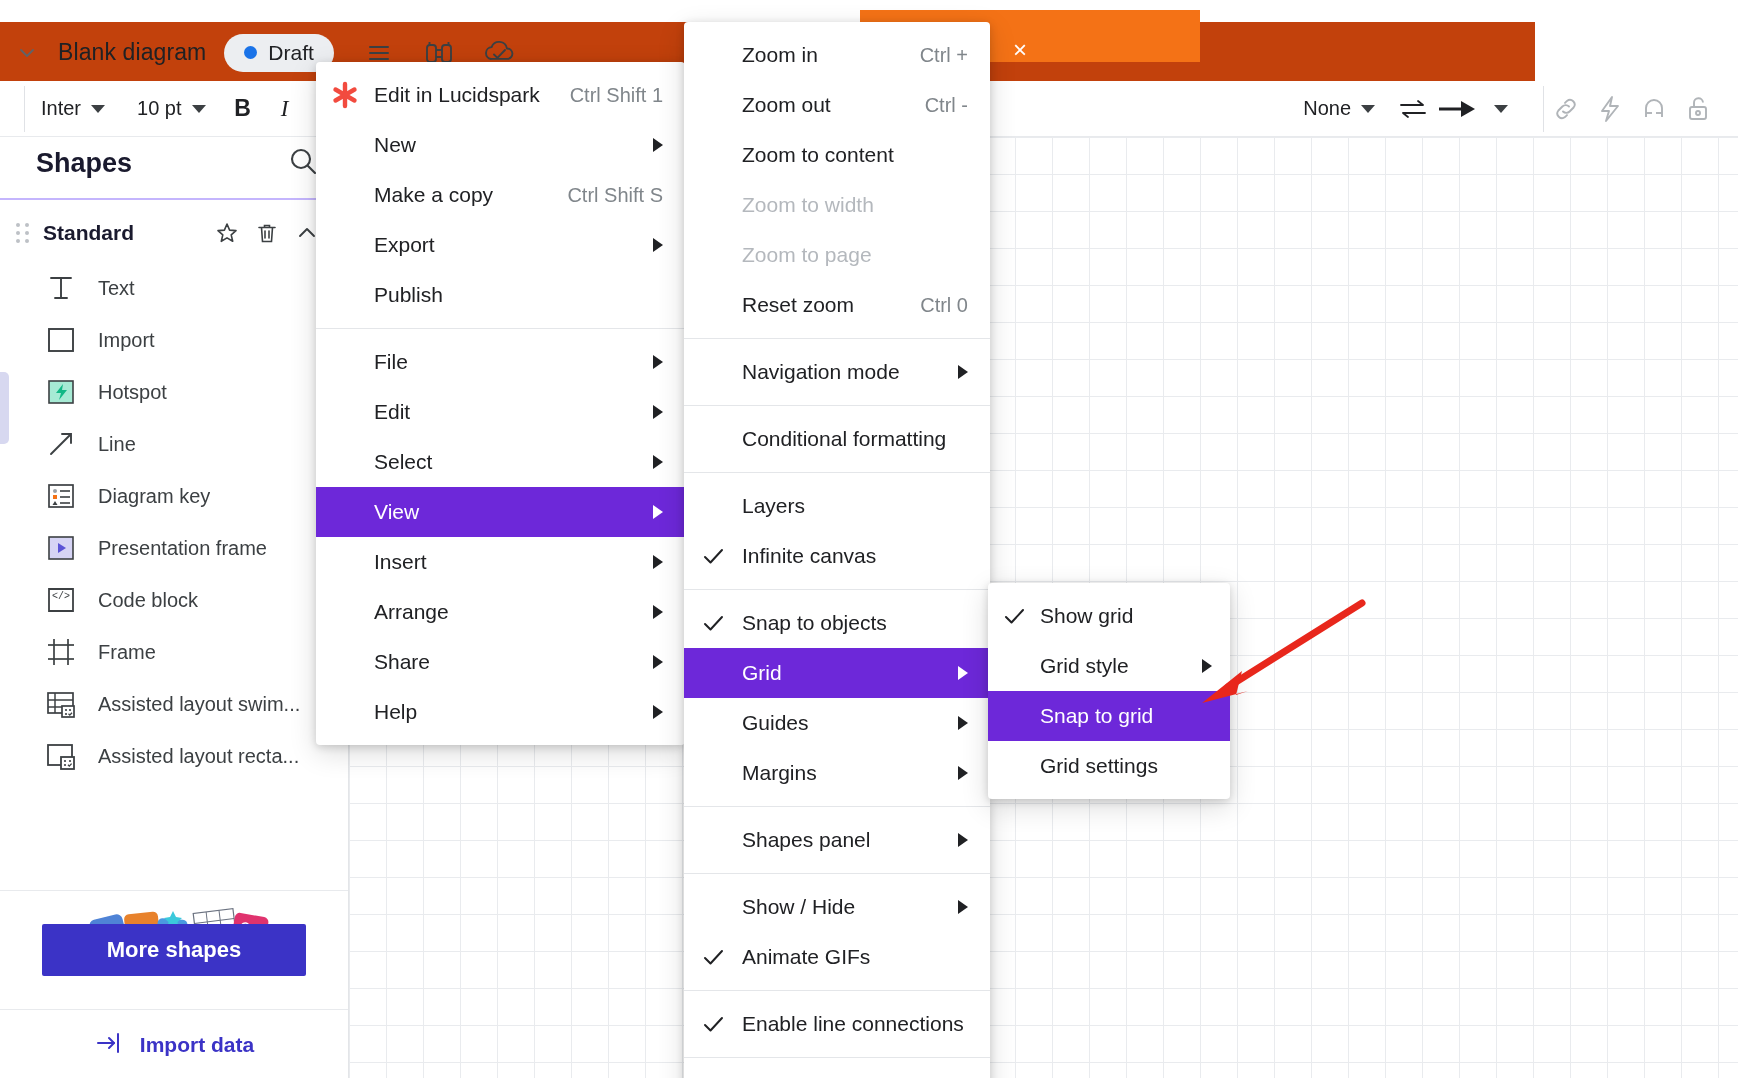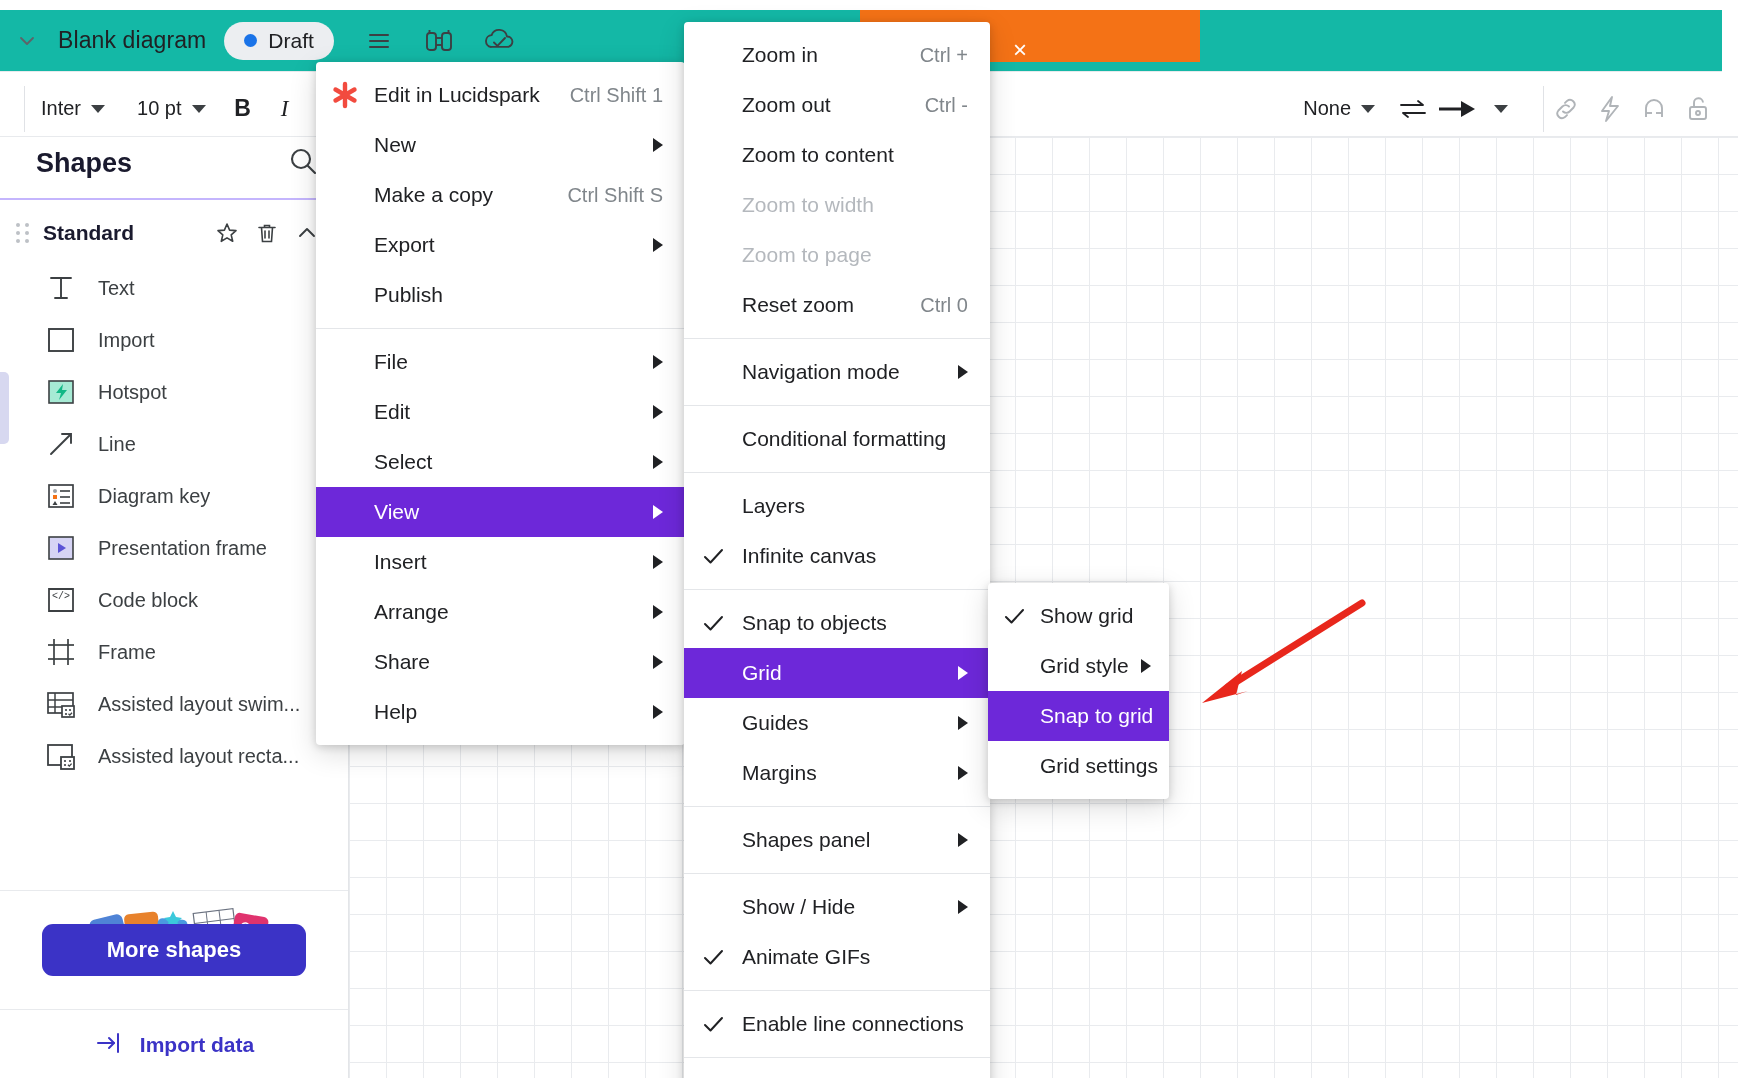--- a/index.html
+++ b/index.html
@@ -7,22 +7,22 @@
     width: 1738px; height: 1078px;
     font-family: "Liberation Sans", sans-serif;
     background: #ffffff;
     overflow: hidden;
     color: #3c4043;
   }
   #root { position: relative; width: 1738px; height: 1078px; }
 
   
   .topbar {
-    position: absolute; left: 0; top: 10px; width: 1722px; height: 62px;
-    background: #14b8a6; display: flex; align-items: center;
+    position: absolute; left: 0; top: 22px; width: 1535px; height: 62px;
+    background: #c2410c; display: flex; align-items: center;
     border-bottom: 1px solid #e8eaed;
   }
   .tb-chevron { margin-left: 14px; width: 26px; height: 26px; display:flex; align-items:center; justify-content:center; color:#5f6368; }
   .doc-title { font-size: 23px; color: #202124; margin-left: 18px; letter-spacing:.1px; }
   .draft-pill {
     margin-left: 18px; height: 38px; border-radius: 19px; background:#eceef1;
     display:flex; align-items:center; padding: 0 20px; gap: 11px;
   }
   .draft-dot { width: 13px; height: 13px; border-radius: 50%; background: #1a73e8; }
   .draft-label { font-size: 21px; color: #202124; }
@@ -67,21 +67,21 @@
   .group-name { font-size: 21px; font-weight: bold; color:#1a1a2e; flex:1; }
   .group-act { width:30px;height:30px;display:flex;align-items:center;justify-content:center;color:#3c4043;cursor:pointer; }
   .shape-row { display:flex; align-items:center; gap:18px; padding: 7px 16px 7px 42px; cursor:pointer; }
   .shape-ico { width:38px; height:38px; flex:0 0 38px; display:flex; align-items:center; justify-content:center; }
   .shape-label { font-size: 20px; color:#3c4043; white-space:nowrap; overflow:hidden; text-overflow:ellipsis; }
   .sb-scroll { position:absolute; right:4px; top:28px; width:7px; height:160px; background:#dadce0; border-radius:4px; }
   .sb-divider { height:1px; background:#e8eaed; }
   .more-wrap { position:relative; height:118px; display:flex; align-items:center; justify-content:center; }
   .shapes-art { position:absolute; top:10px; left:50%; transform:translateX(-50%); width:210px; height:56px; }
   .more-btn {
-    position:relative; z-index:2; width: 264px; height: 52px; border-radius: 11px;
+    position:relative; z-index:2; width: 264px; height: 52px; border-radius: 2px;
     background:#3b33c6; color:#fff; font-size: 22px; font-weight:bold;
     display:flex; align-items:center; justify-content:center; cursor:pointer;
   }
   .import-row { border-top:1px solid #e8eaed; height:70px; display:flex; align-items:center; justify-content:center; gap:16px; cursor:pointer; }
   .import-label { font-size: 21px; font-weight:bold; color:#3b33c6; }
   .left-tab { position:absolute; left:0; top:235px; width:9px; height:72px; background:#d7d8f0; border-radius:0 5px 5px 0; }
 
   
   .canvas {
     position:absolute; left:349px; top:137px; width:1389px; height:941px;
@@ -105,21 +105,21 @@
   .mi-short { font-size: 20px; color:#80868b; margin-left: 26px; white-space:nowrap; }
   .mi-arrow { margin-left: 22px; width:0;height:0;border-top:7px solid transparent;border-bottom:7px solid transparent;border-left:10px solid #202124; }
   .mi.sel { background:#6d28d9; }
   .mi.sel .mi-label { color:#fff; }
   .mi.sel .mi-arrow { border-left-color:#fff; }
   .mi.disabled .mi-label { color:#b4b8bd; }
   .m-sep { height:1px; background:#e4e6e9; margin: 8px 0; }
 
   #menu-main  { left: 316px; top: 62px;  width: 369px; }
   #menu-view  { left: 684px; top: 22px;  width: 306px; }
-  #menu-grid  { left: 988px; top: 583px; width: 181px; }
+  #menu-grid  { left: 988px; top: 583px; width: 242px; }
   #menu-view .mi-label { flex:none; }
   #menu-view .mi { justify-content: flex-start; }
   #menu-view .mi-arrow { position:absolute; right: 22px; margin-left:0; }
   #menu-view .mi-short { position:absolute; right: 22px; margin-left:0; }
   #menu-grid .mi-arrow { position:absolute; right: 18px; margin-left:0; }
   #menu-grid .mi { padding-right: 16px; }
   #menu-grid .mi-check { width: 52px; flex:0 0 52px; }
   #menu-main .mi-label { flex:1; }
 
   

